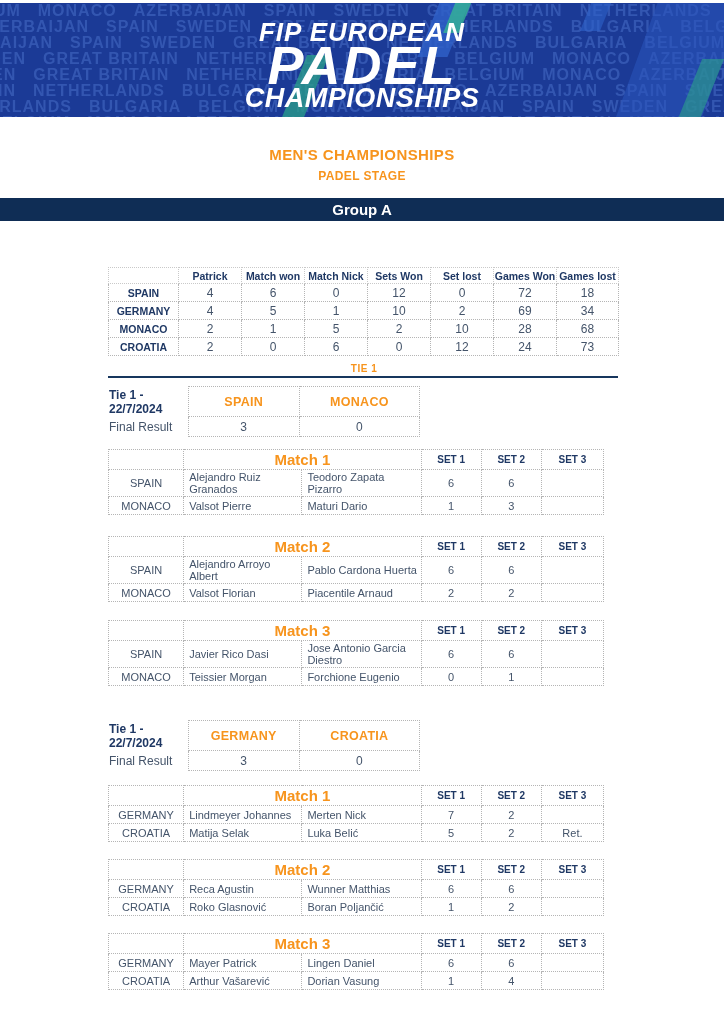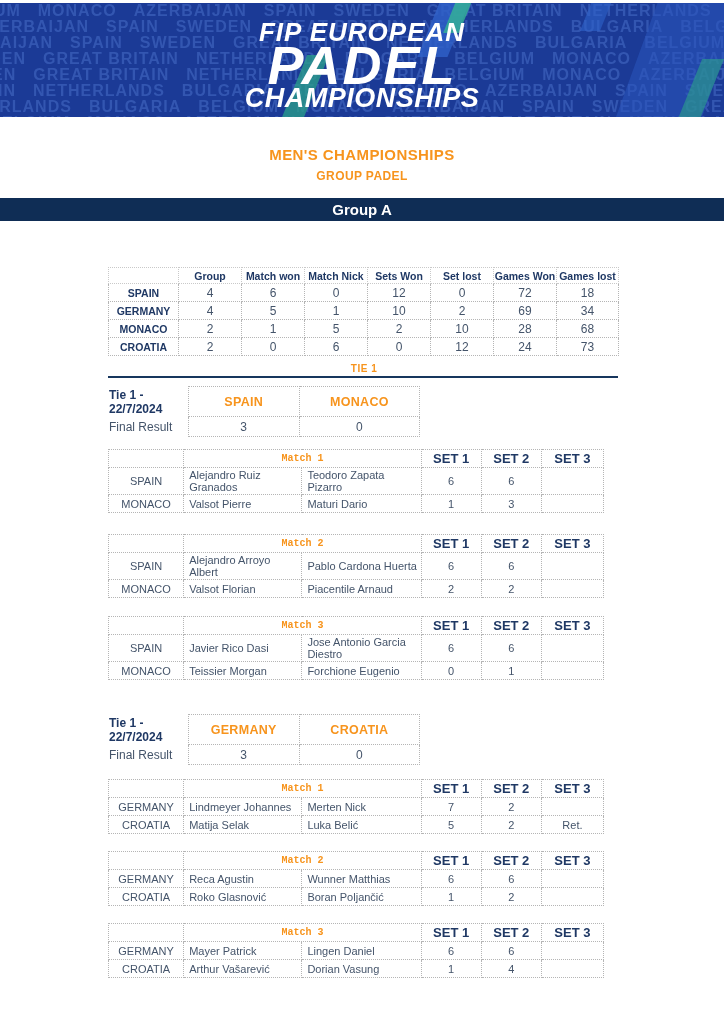--- a/index.html
+++ b/index.html
@@ -68,22 +68,22 @@
   .tieblock .r1 td{height:24px;margin-left:35px;}
   .tieblock .r2 td{height:17px;}
   .tieblock .tielabel{color:#1F3864;font-weight:bold;font-size:12px;text-align:left;}
   .tieblock .finlabel{color:#44546A;font-size:12px;text-align:left;}
   .tieblock .tieteam{color:#F7941D;font-weight:bold;font-size:12.5px;letter-spacing:0.3px;}
   
   .match{width:496px;}
   .match td{color:#44546A;font-size:11px;text-align:center;padding:1px 2px;}
   .match .mh td{height:14px;}
   .match .mrow td{height:15px;}
-  .match .mtitle{color:#F7941D;font-weight:bold;font-size:10px;font-family:Liberation Mono, monospace;}
-  .match .sethdr{color:#1F3864;font-weight:bold;font-size:13px;}
+  .match .mtitle{color:#F7941D;font-weight:bold;font-size:15px;}
+  .match .sethdr{color:#1F3864;font-weight:bold;font-size:10px;}
   .match .pcell{text-align:left;padding-left:5px;}
   .mt12{margin-top:12px;} .mt21{margin-top:21px;} .mt18{margin-top:18px;}
   .mt34{margin-top:34px;} .mt14{margin-top:14px;} .mt17{margin-top:17px;}
 </style>
 </head>
 <body>
 
 <div class="banner">
   <div class="banner-pattern">
       <div style="margin-left: -60px;">BELGIUM MONACO AZERBAIJAN SPAIN SWEDEN GREAT BRITAIN NETHERLANDS BULGARIA BELGIUM MONACO AZERBAIJAN SPAIN SWEDEN GREAT BRITAIN NETHERLANDS BULGARIA BELGIUM MONACO AZERBAIJAN SPAIN SWEDEN GREAT BRITAIN NETHERLANDS BULGARIA</div>
@@ -102,42 +102,42 @@
   <div class="shape sh5"></div>
   <div class="shape sh6"></div>
   <div class="banner-logo">
     <div class="logo-l1">FIP EUROPEAN</div>
     <div class="logo-l2">PADEL</div>
     <div class="logo-l3">CHAMPIONSHIPS</div>
   </div>
 </div>
 
 <div class="page-title">MEN'S CHAMPIONSHIPS</div>
-<div class="page-subtitle">GROUP PADEL</div>
+<div class="page-subtitle">PADEL STAGE</div>
 <div class="group-bar">
   <span>Group A</span>
 </div>
 
 <div class="content">
 
   <table class="standings">
     <colgroup>
         <col style="width:70px">
         <col style="width:63px">
         <col style="width:63px">
         <col style="width:63px">
         <col style="width:63px">
         <col style="width:63px">
         <col style="width:63px">
         <col style="width:62px">
       </colgroup>
     <tbody>
         <tr class="hdr">
       <td class="noborder"></td>
-      <td>Group</td>
+      <td>Patrick</td>
       <td>Match won</td>
       <td>Match Nick</td>
       <td>Sets Won</td>
       <td>Set lost</td>
       <td>Games Won</td>
       <td>Games lost</td>
     </tr>
     <tr>
       <td class="teamcell">SPAIN</td>
       <td>4</td>

